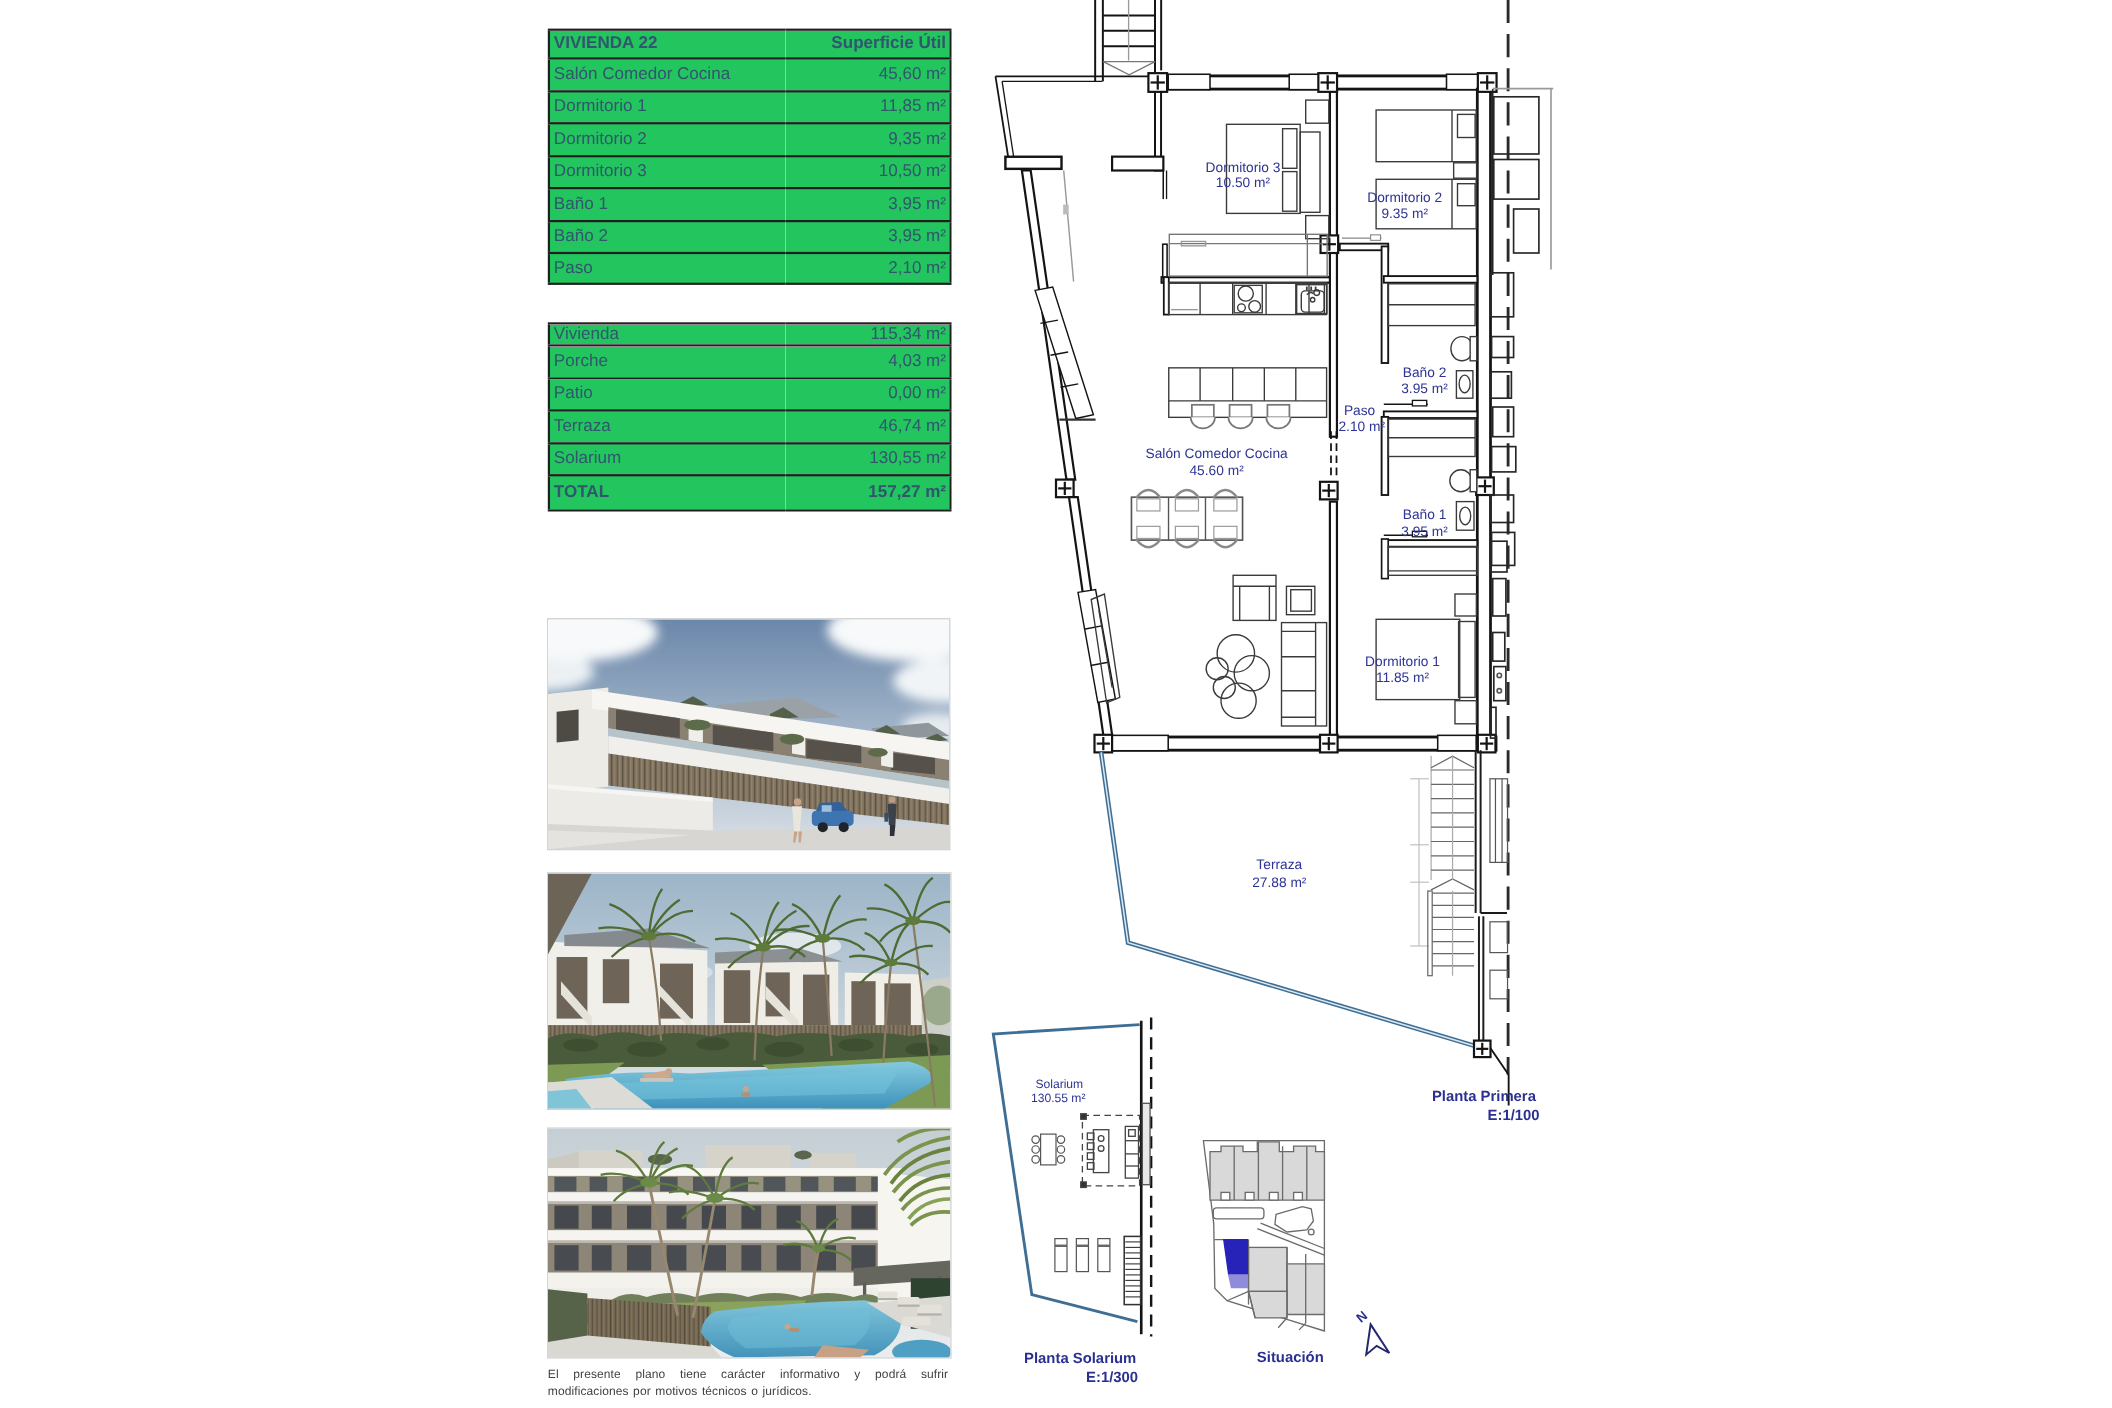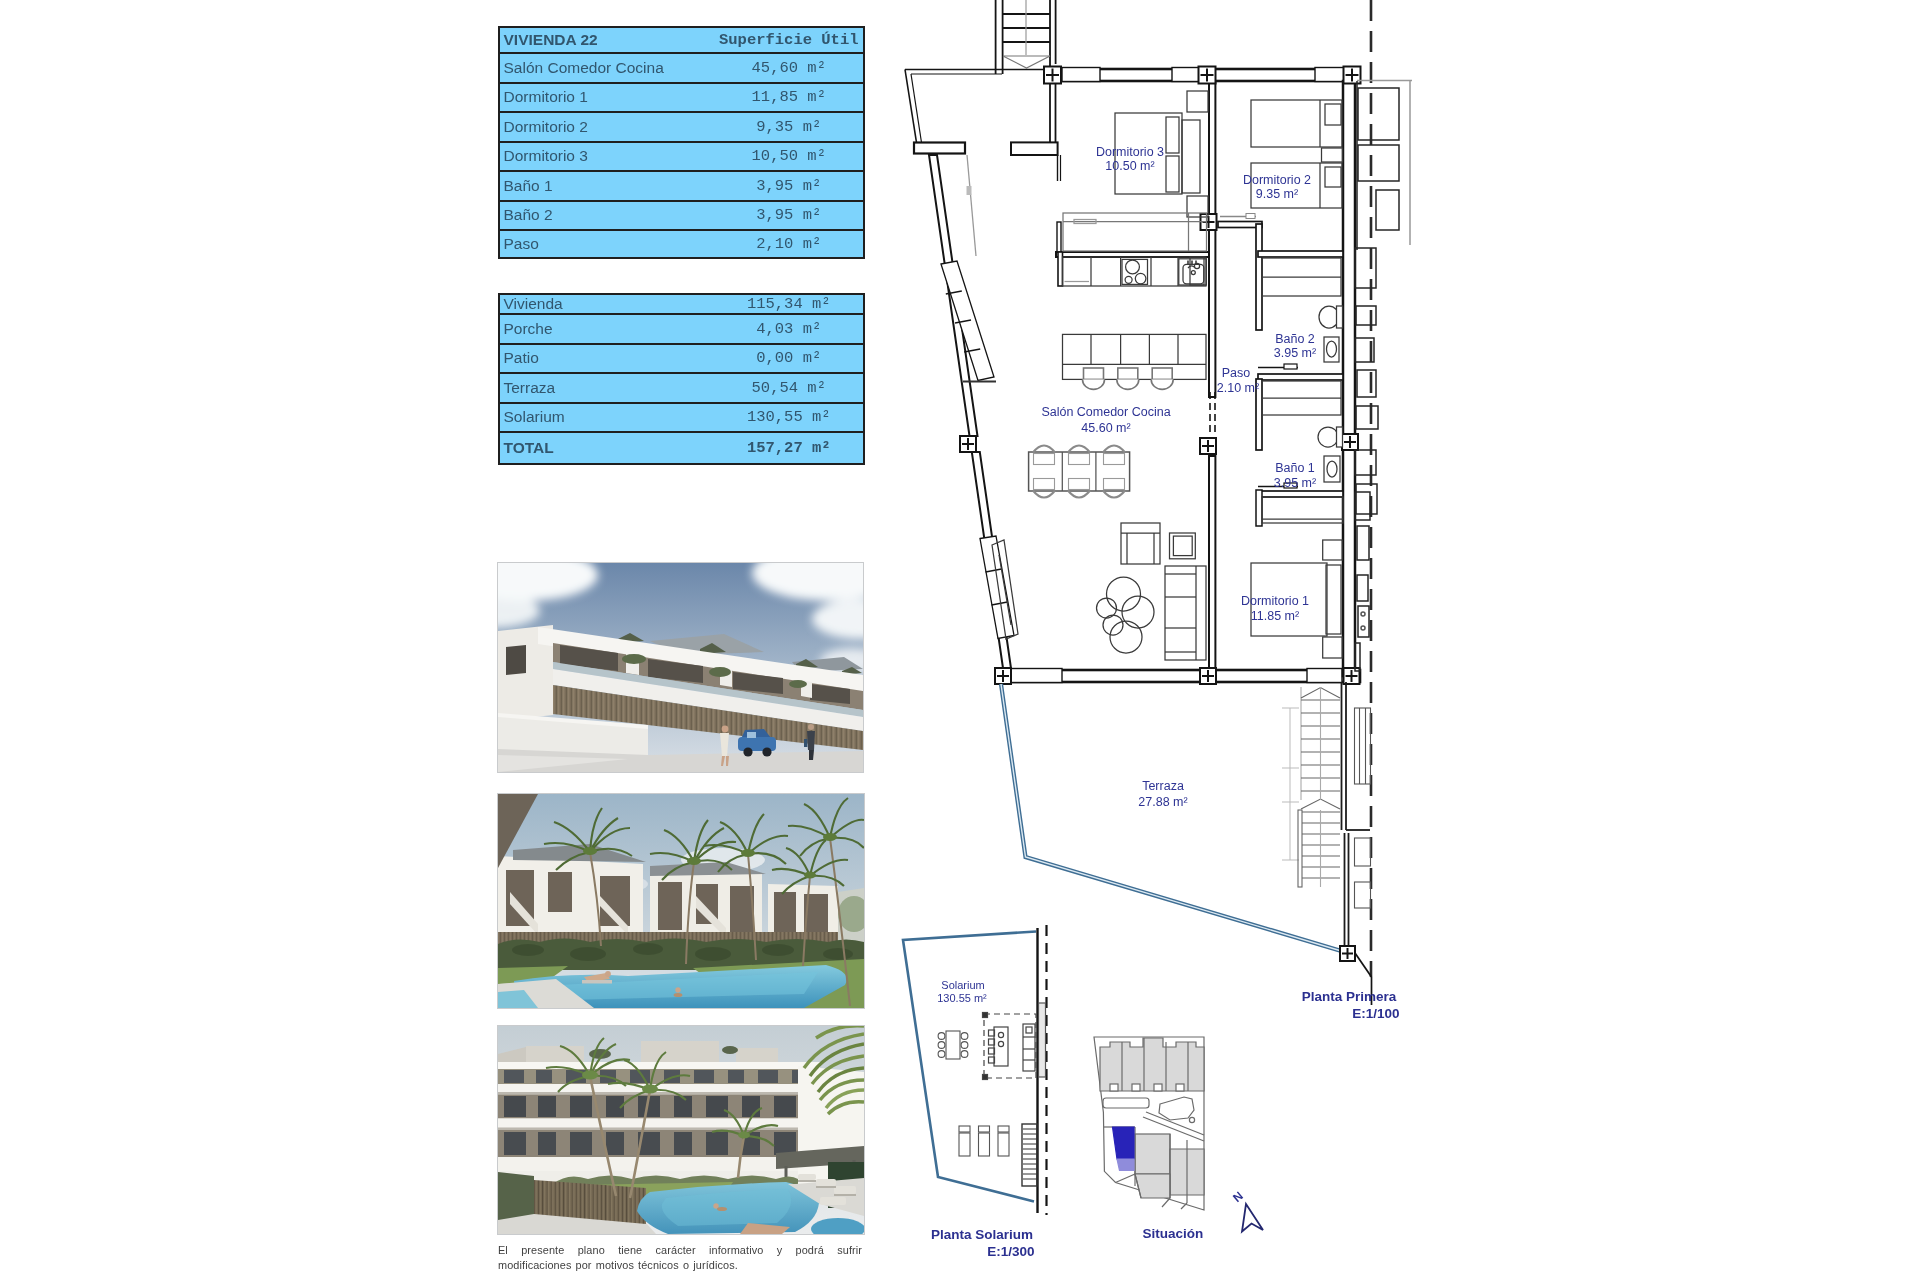--- a/index.html
+++ b/index.html
@@ -1,22 +1,22 @@
 <!DOCTYPE html>
 <html><head>
 <meta charset="utf-8">
 <style>
   html,body{margin:0;padding:0;background:#ffffff;}
   #page{position:relative;width:1920px;height:1280px;background:#fff;overflow:hidden;
         font-family:"Liberation Sans", sans-serif;}
   .abs{position:absolute;}
   table.sheet{border-collapse:collapse;table-layout:fixed;border:2.4px solid #1f1f1f;}
-  table.sheet td{background:#7dd3fc;color:#31566e;font-size:15.5px;letter-spacing:0;
+  table.sheet td{background:#22c55e;color:#31566e;font-size:15.5px;letter-spacing:0;
       padding:0 3px 0 3.5px;border-top:2px solid #1f1f1f;border-bottom:2px solid #1f1f1f;white-space:nowrap;overflow:hidden;}
-  table.sheet td.v{text-align:center;font-family:Liberation Mono, monospace;}
+  table.sheet td.v{text-align:right;}
   .disc{color:#3f3f3f;font-size:10.9px;line-height:15px;text-align:justify;letter-spacing:.1px;word-spacing:1px;}
 </style>
 </head>
 <body>
 <div id="page">
 
 <table class="sheet abs" style="left:498px;top:26px;width:365px;">
   <colgroup>
         <col style="width:215px">
         <col style="width:150px">
@@ -70,21 +70,21 @@
   <tr style="height:29.5px">
           <td>Porche</td>
           <td class="v">4,03 m²</td>
         </tr>
   <tr style="height:29.5px">
           <td>Patio</td>
           <td class="v">0,00 m²</td>
         </tr>
   <tr style="height:29.5px">
           <td>Terraza</td>
-          <td class="v">50,54 m²</td>
+          <td class="v">46,74 m²</td>
         </tr>
   <tr style="height:29.5px">
           <td>Solarium</td>
           <td class="v">130,55 m²</td>
         </tr>
   <tr style="height:32px">
           <td style="font-weight:bold">TOTAL</td>
           <td class="v" style="font-weight:bold">157,27 m²</td>
         </tr>
 </tbody>

